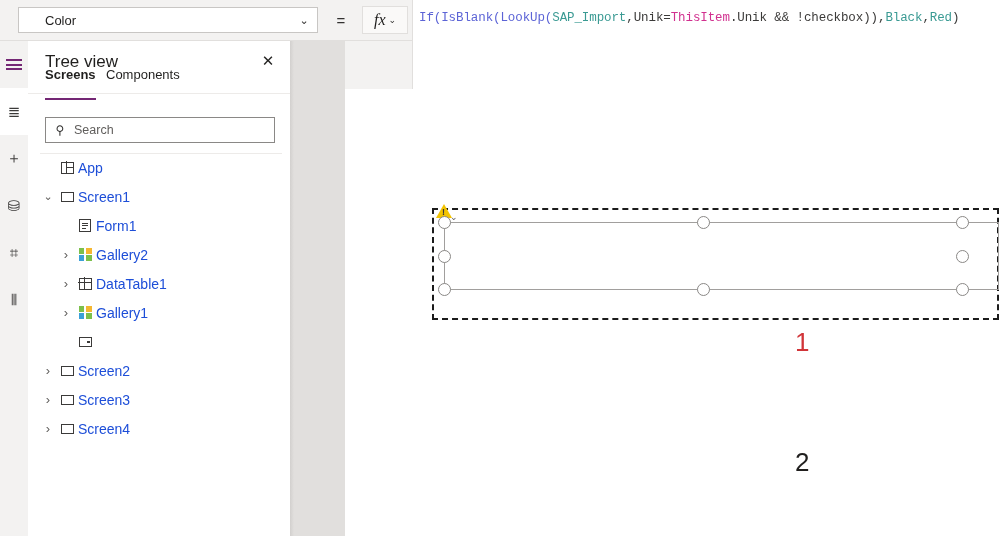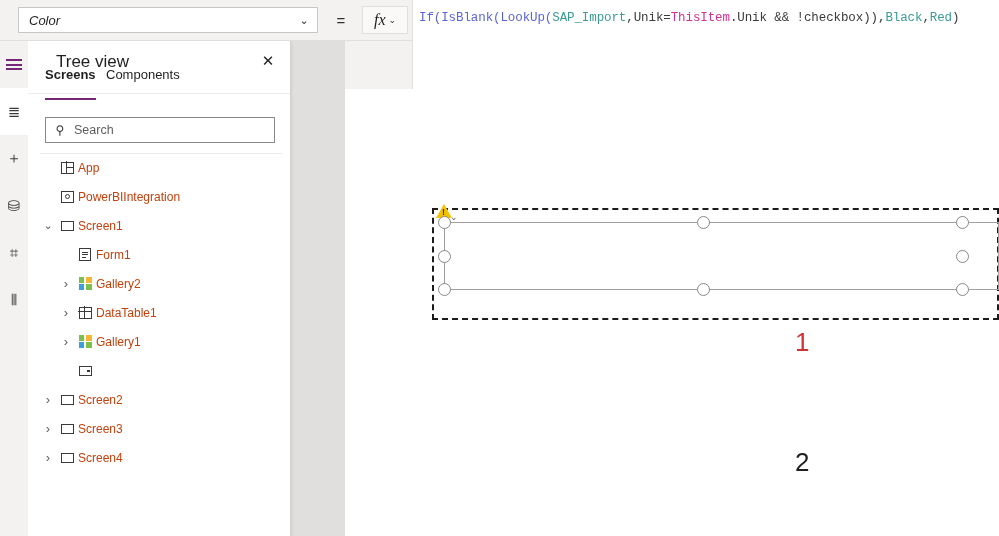--- a/index.html
+++ b/index.html
@@ -9,21 +9,21 @@
     background:#f3f2f1;color:#201f1e;font-size:13px;
     -webkit-font-smoothing:antialiased;
   }
   .app{position:relative;width:999px;height:536px;}
 
   
   .propbar{position:absolute;left:0;top:0;width:999px;height:41px;background:#f3f2f1;
            border-bottom:1px solid #e1dfdd;box-sizing:border-box;}
   .prop-combo{position:absolute;left:18px;top:7px;width:300px;height:26px;background:#fff;
               border:1px solid #c8c6c4;box-sizing:border-box;display:flex;align-items:center;}
-  .prop-combo .pc-text{flex:1;padding-left:10px;font-size:13px;color:#201f1e;font-style:italic;}
+  .prop-combo .pc-text{flex:1;padding-left:26px;font-size:13px;color:#201f1e;}
   .prop-combo .pc-chev{width:26px;text-align:center;color:#323130;font-size:11px;line-height:1;}
   .eq{position:absolute;left:333px;top:12px;width:16px;text-align:center;font-size:15px;color:#323130;}
   .fxbtn{position:absolute;left:362px;top:6px;width:46px;height:28px;background:#faf9f8;
          border:1px solid #e1dfdd;box-sizing:border-box;display:flex;align-items:center;
          justify-content:center;gap:3px;}
   .fxbtn .fx{font-family:"Liberation Serif","DejaVu Serif",serif;font-style:italic;font-size:16px;color:#201f1e;}
   .fxbtn .fxchev{font-size:9px;color:#323130;}
 
   
   .formula-wrap{position:absolute;left:412px;top:0;width:587px;height:123px;background:#fff;
@@ -67,39 +67,39 @@
   .ham{width:16px;height:11px;position:relative;}
   .ham i{position:absolute;left:0;width:16px;height:2px;background:#742774;display:block;}
   .ham i:nth-child(1){top:0;}
   .ham i:nth-child(2){top:4.5px;}
   .ham i:nth-child(3){top:9px;}
   .rail-ico{color:#3b3a39;}
 
   
   .treepanel{position:absolute;left:28px;top:41px;width:262px;height:495px;background:#fff;}
   .tv-head{position:absolute;left:0;top:0;width:262px;height:40px;}
-  .tv-title{position:absolute;left:28px;top:11px;font-size:17px;color:#201f1e;}
+  .tv-title{position:absolute;left:17px;top:11px;font-size:17px;color:#201f1e;}
   .tv-close{position:absolute;right:14px;top:13px;width:16px;height:16px;color:#201f1e;
             font-size:15px;line-height:14px;text-align:center;}
   .tv-tabs{position:absolute;left:0;top:26px;width:262px;height:26px;border-bottom:1px solid #edebe9;}
   .tv-tab{position:absolute;top:0;height:26px;font-size:13px;color:#201f1e;padding-bottom:5px;}
   .tv-tab.active{font-weight:bold;border-bottom:2px solid #742774;}
   .tv-tab.t1{left:17px;}
   .tv-tab.t2{left:78px;}
   .tv-search{position:absolute;left:17px;top:76px;width:230px;height:26px;border:1px solid #8a8886;
              background:#fff;box-sizing:border-box;display:flex;align-items:center;}
   .tv-search .sico{width:28px;text-align:center;color:#323130;font-size:12px;}
   .tv-search .sph{font-size:12.5px;color:#605e5c;text-align:center;}
 
   .tv-list{position:absolute;left:0;top:112px;width:262px;height:383px;overflow:hidden;}
   .tv-row{position:relative;height:29px;display:flex;align-items:center;}
   .tv-row .chev{width:16px;text-align:center;font-size:9px;color:#605e5c;flex:0 0 16px;}
   .tv-row .chev.blank{visibility:hidden;}
   .tv-row .ico{width:22px;flex:0 0 22px;display:flex;align-items:center;justify-content:center;}
-  .tv-row .name{font-size:12px;color:#c2410c;white-space:nowrap;}
+  .tv-row .name{font-size:14px;color:#1d4ed8;white-space:nowrap;}
   .tv-sep{position:absolute;left:12px;right:8px;top:0;height:1px;background:#edebe9;}
 
   
   .sq-outline{width:13px;height:10px;border:1.3px solid #3b3a39;box-sizing:border-box;}
   .app-ico{width:13px;height:12px;position:relative;border:1.3px solid #3b3a39;box-sizing:border-box;}
   .app-ico::after{content:"";position:absolute;left:4.5px;top:-1.3px;bottom:-1.3px;width:1.3px;background:#3b3a39;}
   .app-ico::before{content:"";position:absolute;left:4.5px;top:4px;right:-1.3px;height:1.3px;background:#3b3a39;}
   .pbi-ico{width:13px;height:12px;border:1.3px solid #3b3a39;box-sizing:border-box;position:relative;
            display:flex;align-items:center;justify-content:center;}
   .pbi-ico span{width:5px;height:5px;border:1.3px solid #3b3a39;border-radius:50%;box-sizing:border-box;}
@@ -229,29 +229,20 @@
     <div class="tv-list" id="tv-list">
         <div class="tv-row" style="padding-left: 12px;">
           <div class="tv-sep"></div>
           <span class="chev blank">›</span>
           <span class="ico">
             <span class="app-ico"></span>
           </span>
           <span class="name">App</span>
         </div>
         <div class="tv-row" style="padding-left: 12px;">
-          <span class="chev blank">›</span>
-          <span class="ico">
-            <span class="pbi-ico">
-              <span></span>
-            </span>
-          </span>
-          <span class="name">PowerBIIntegration</span>
-        </div>
-        <div class="tv-row" style="padding-left: 12px;">
           <span class="chev" style="font-size: 11px;">⌄</span>
           <span class="ico">
             <span class="sq-outline"></span>
           </span>
           <span class="name">Screen1</span>
         </div>
         <div class="tv-row" style="padding-left: 30px;">
           <span class="chev blank">›</span>
           <span class="ico">
             <span class="form-ico">

